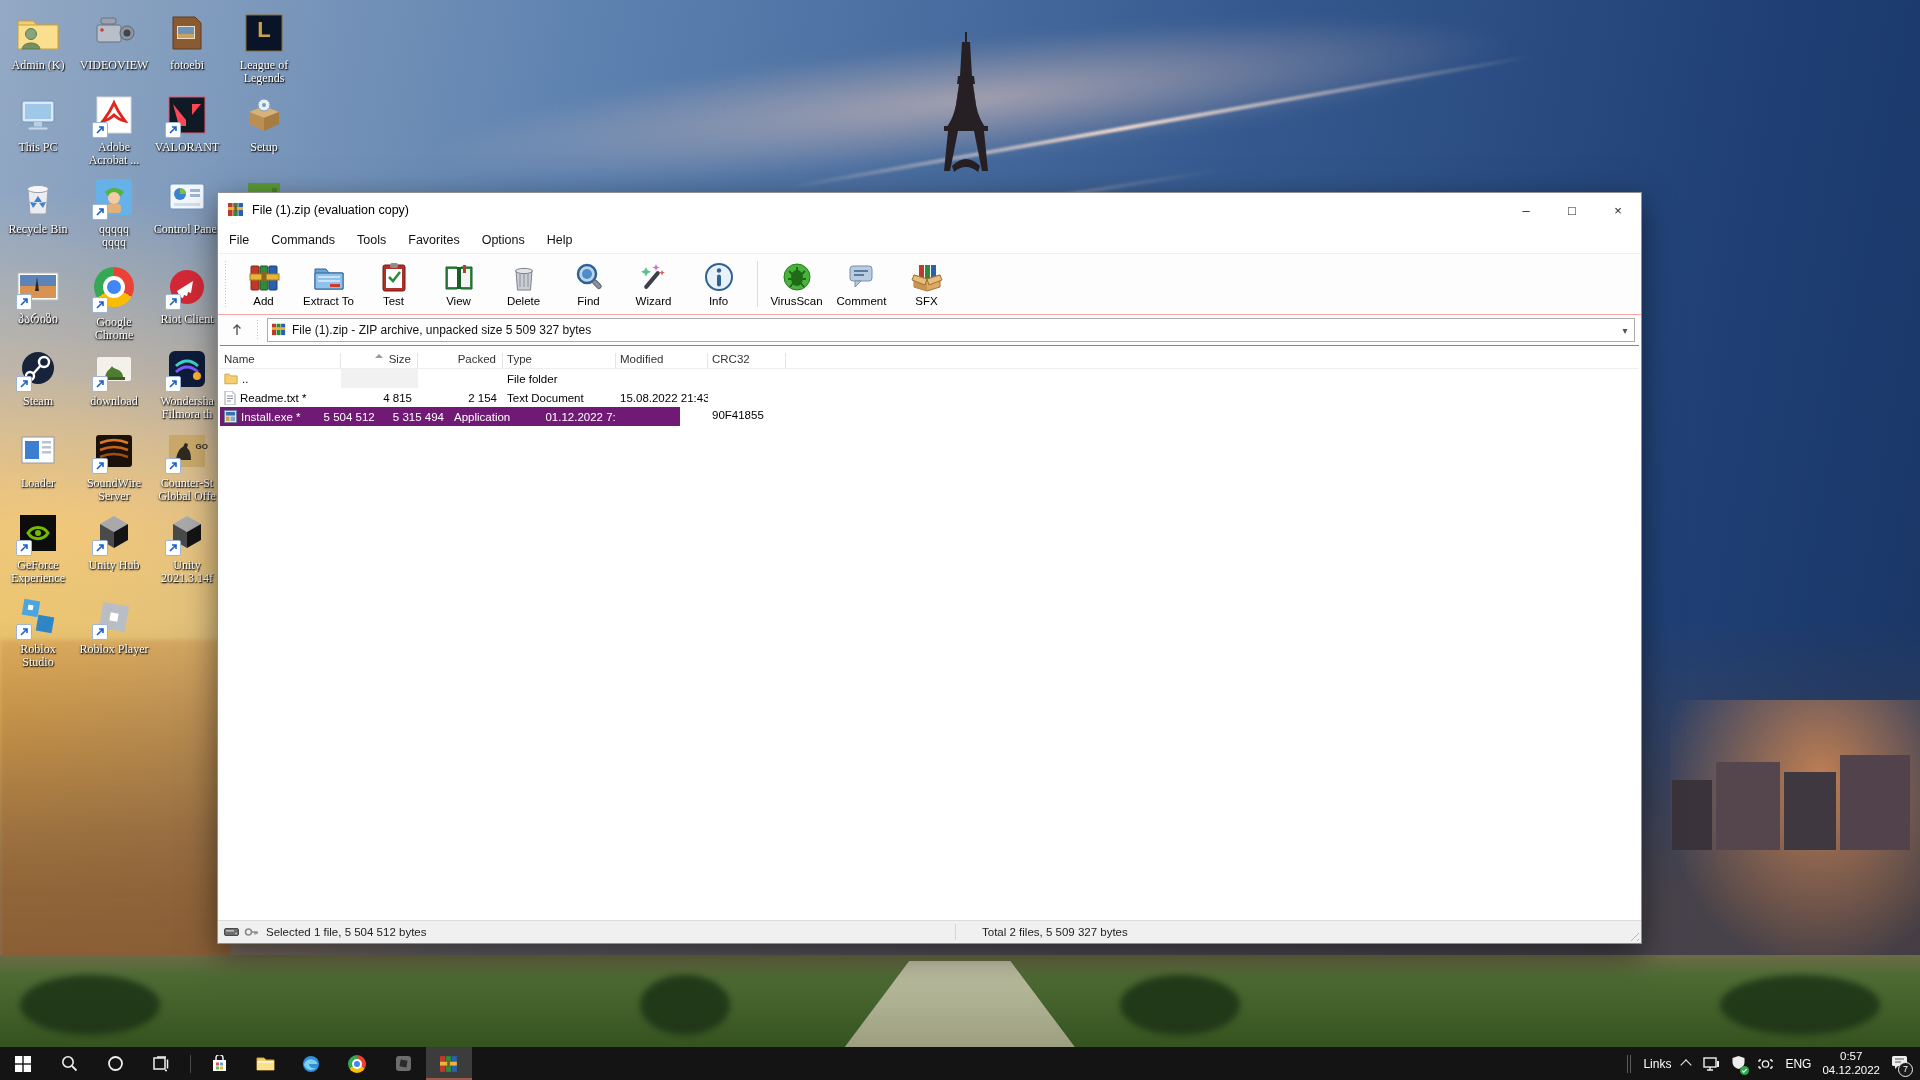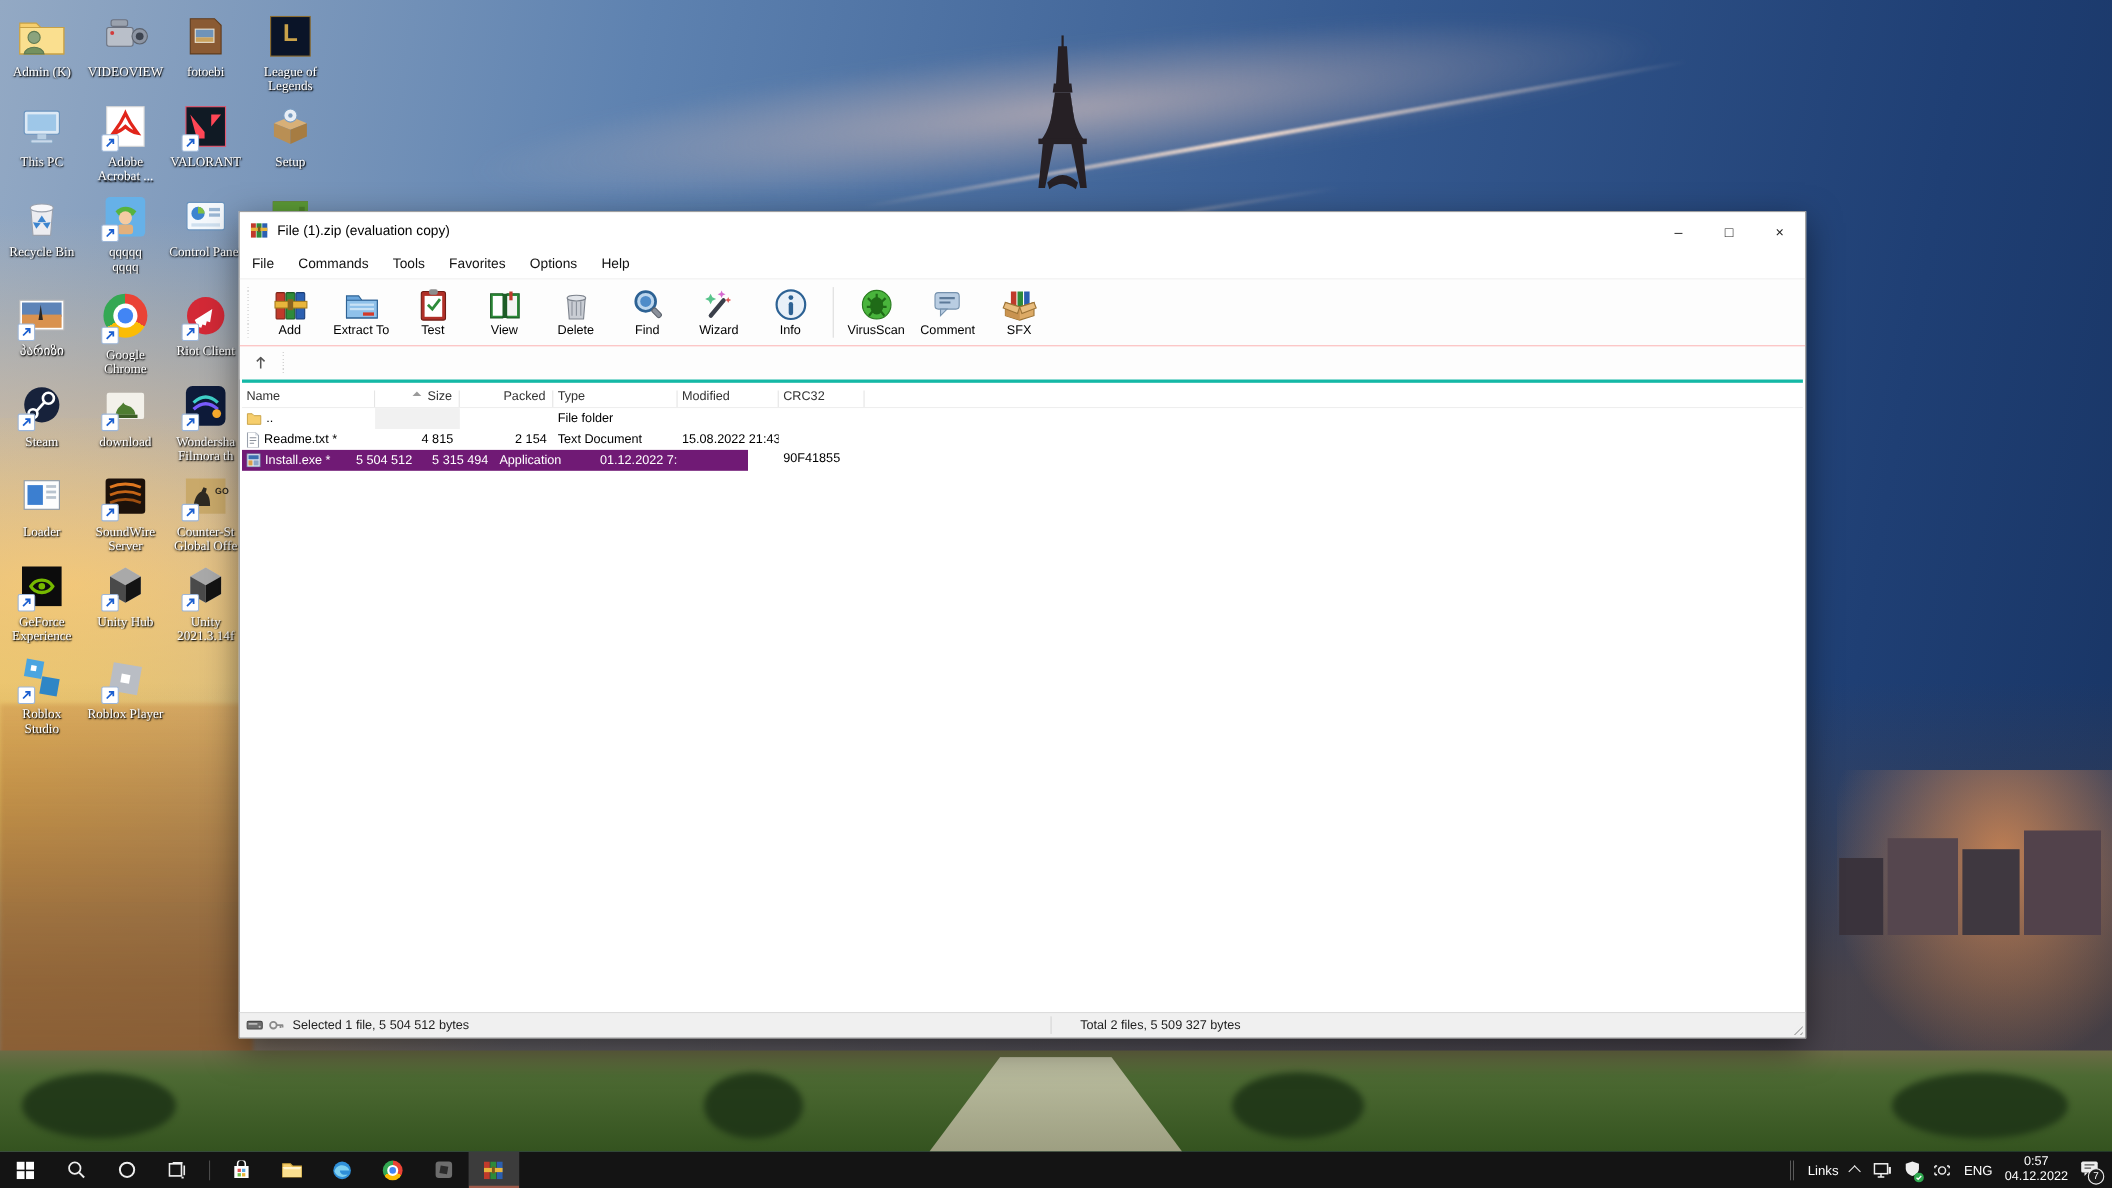--- a/index.html
+++ b/index.html
@@ -45,21 +45,21 @@
   .toolbar{position:absolute;left:0;top:60px;right:0;height:62px;background:#fdfdfd;border-top:1px solid #f0f0f0;border-bottom:1px solid #fca5a5;display:flex;align-items:center;padding-left:2px;box-sizing:border-box;}
   .rgrip{width:5px;height:46px;margin:0 3px;background:repeating-linear-gradient(to bottom,#c9c9c9 0 1px,transparent 1px 3px);background-size:1px 100%;background-repeat:no-repeat;background-position:center;}
   .tbtn{min-width:57px;padding:0 4px;height:56px;display:flex;flex-direction:column;align-items:center;justify-content:center;gap:2px;}
   .tbtn .tlab{font-size:11.5px;color:#000;white-space:nowrap;}
   .tsep{width:1px;height:46px;background:#dcdcdc;margin:0 6px;}
   .addrrow{position:absolute;left:0;top:122px;right:0;height:30px;display:flex;align-items:center;background:#fdfdfd;}
   .upbtn{width:30px;height:24px;display:flex;align-items:center;justify-content:center;margin-left:4px;color:#555;}
   .combo{flex:1;height:22px;margin:0 6px 0 4px;border:1px solid #acacac;background:#fff;display:flex;align-items:center;font-size:12px;}
   .combo .cicon{margin:0 6px 0 4px;}
   .combo .chev{margin-left:auto;width:18px;text-align:center;color:#555;font-size:10px;}
-  .listwrap{position:absolute;left:2px;top:152px;right:2px;bottom:22px;background:#fff;border-top:3px solid #14b8a6;overflow:hidden;}
+  .listwrap{position:absolute;left:2px;top:152px;right:2px;bottom:22px;background:#fff;border-top:1px solid #14b8a6;overflow:hidden;}
   .hdr{display:flex;height:22px;align-items:flex-end;font-size:11.5px;color:#333;border-bottom:1px solid #eee;position:relative;}
   .hcell{box-sizing:border-box;padding:0 6px 3px 4px;border-right:1px solid #e5e5e5;white-space:nowrap;}
   .h-name{width:121px;}
   .h-size{width:77px;text-align:right;position:relative;}
   .h-pack{width:85px;text-align:right;}
   .h-type{width:113px;}
   .h-mod{width:92px;}
   .h-crc{width:78px;}
   .sortcaret{position:absolute;top:1px;left:50%;margin-left:-4px;width:8px;height:5px;}
   .sortcaret:before{content:"";position:absolute;left:0;top:0;border-left:4px solid transparent;border-right:4px solid transparent;border-bottom:4px solid #9a9a9a;}
@@ -707,20 +707,30 @@
         <span class="tlab">SFX</span>
       </div>
     </div>
     <div class="addrrow">
       <div class="upbtn">
           <svg width="12" height="12" viewBox="0 0 12 12">
             <path d="M6 1v10M2.5 4.5L6 1l3.5 3.5" stroke="#555" stroke-width="1.4" fill="none"></path>
           </svg>
         </div>
       <div class="rgrip" style="height:20px;"></div>
+      <div class="combo">
+        <span class="cicon"><svg width="14" height="14" viewBox="0 0 16 16">
+              <rect x="0" y="2" width="4.6" height="13" fill="#c03a2b"></rect>
+              <rect x="5.2" y="2" width="4.6" height="13" fill="#2e8b3a"></rect>
+              <rect x="10.4" y="2" width="4.6" height="13" fill="#2b5fb0"></rect>
+              <rect x="0" y="6" width="15" height="3" fill="#e8b53c"></rect>
+            </svg></span>
+        <span>File (1).zip - ZIP archive, unpacked size 5 509 327 bytes</span>
+        <span class="chev">▾</span>
+      </div>
     </div>
     <div class="listwrap">
       <div class="hdr">
         <div class="hcell h-name">Name</div>
         <div class="hcell h-size"><span class="sortcaret"></span><span>Size</span></div>
         <div class="hcell h-pack">Packed</div>
         <div class="hcell h-type">Type</div>
         <div class="hcell h-mod">Modified</div>
         <div class="hcell h-crc">CRC32</div>
       </div>

